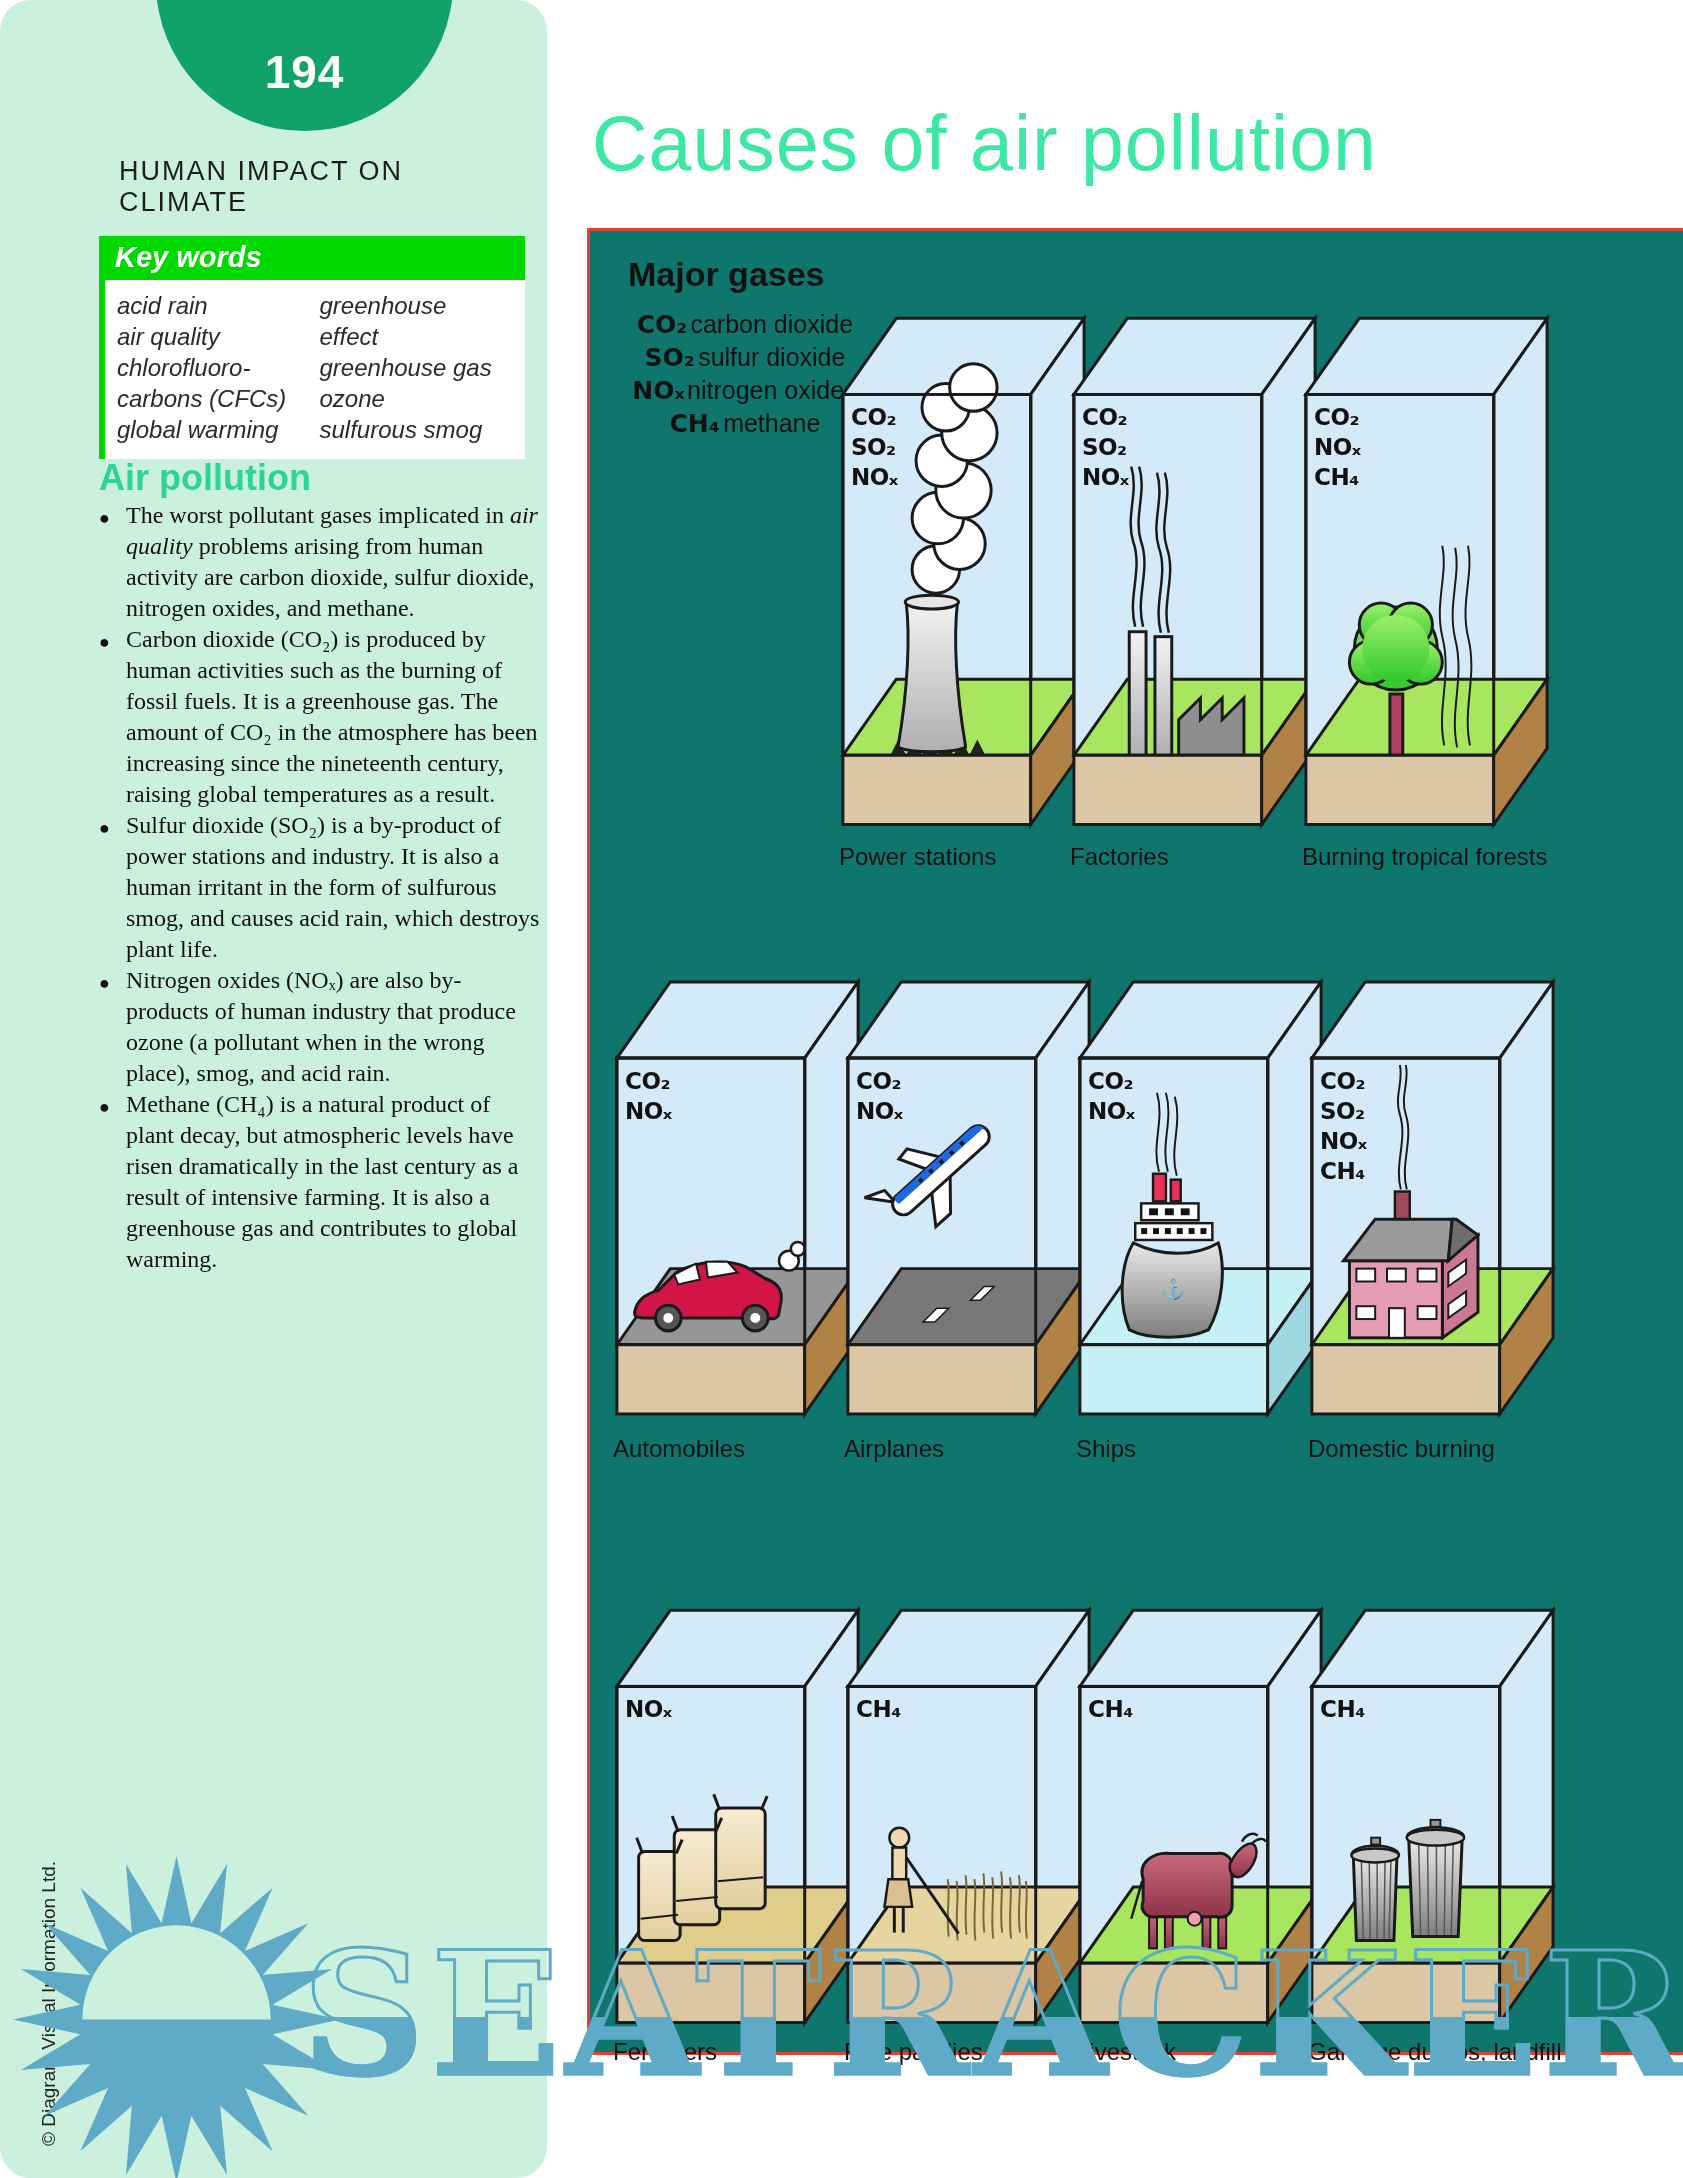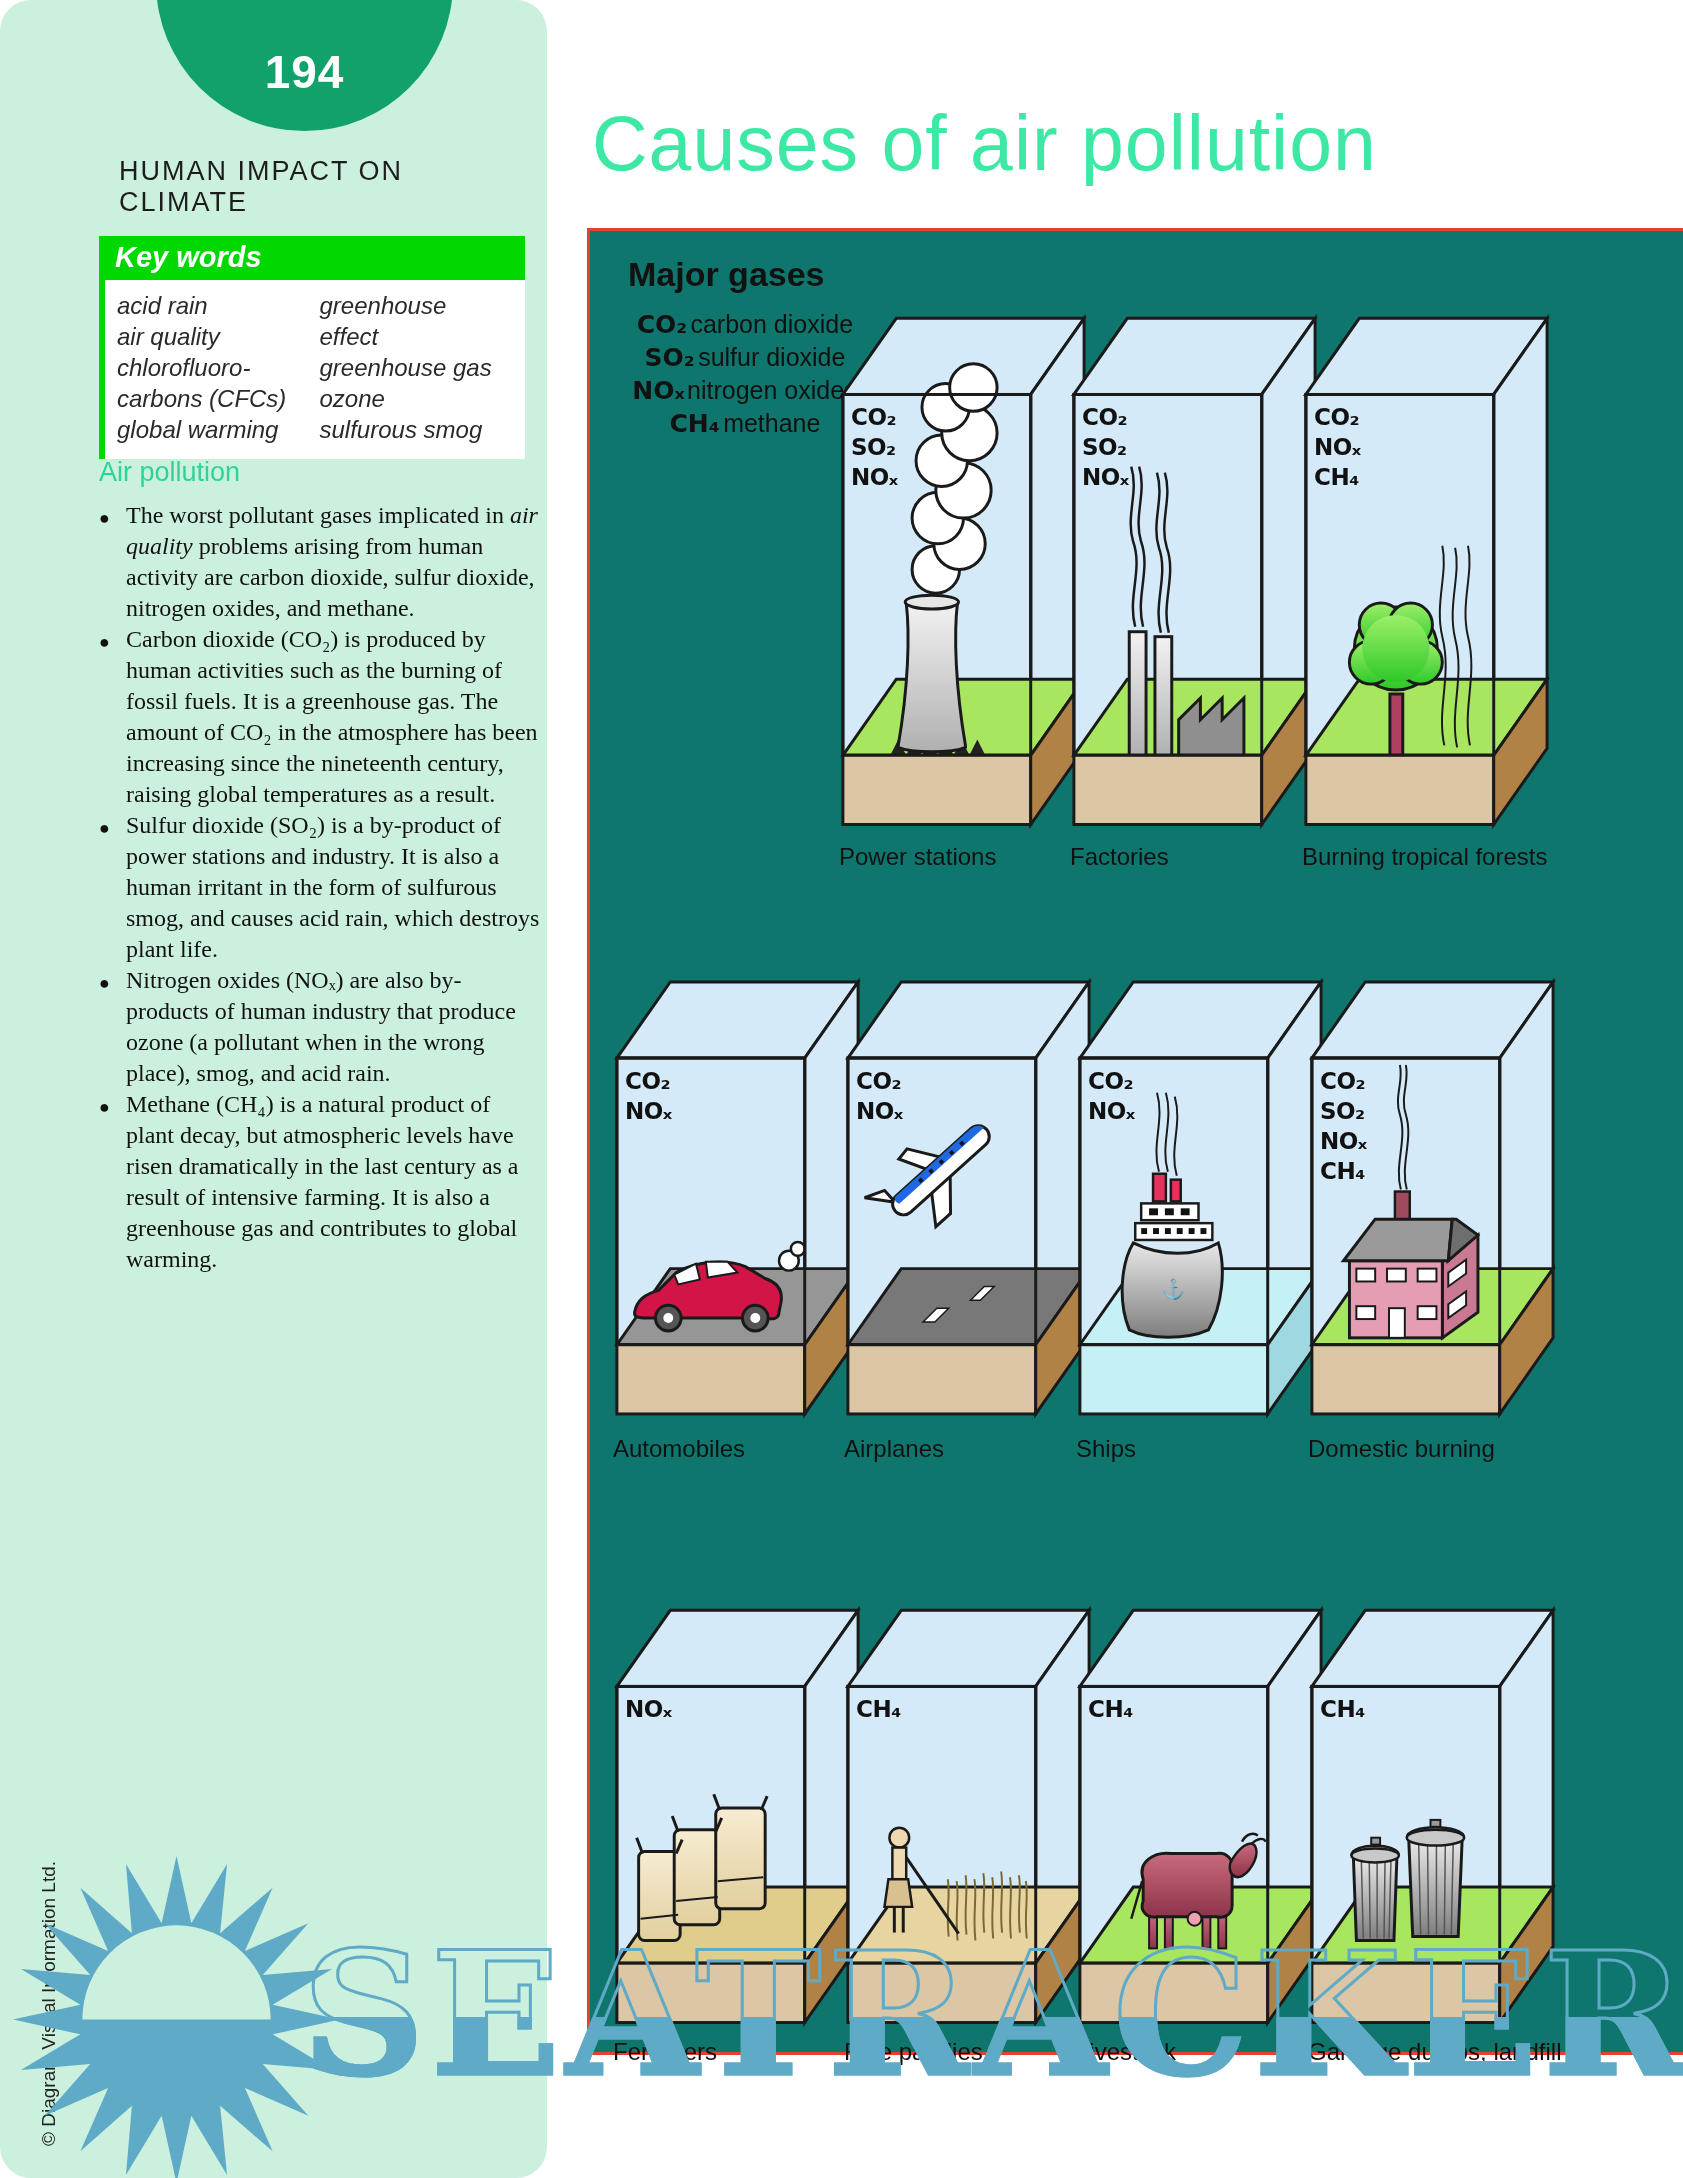--- a/index.html
+++ b/index.html
@@ -25,21 +25,21 @@
   }
   .keywords-body{
     background:#ffffff;border-left:6px solid #00d800;display:flex;
     padding:10px 3px 14px 12px;
   }
   .keywords-col{
     flex:1;font-style:italic;font-size:24px;line-height:31px;color:#2a2a2a;
     white-space:pre-line;
   }
   .air-heading{
-    position:absolute;left:99px;top:457px;color:#2dd496;font-weight:normal;font-size:27px;
+    position:absolute;left:99px;top:457px;color:#2dd496;font-weight:bold;font-size:36px;
   }
   .bullets{
     position:absolute;left:99px;top:500px;width:442px;margin:0;padding:0;list-style:none;
     font-family:"Liberation Serif","DejaVu Serif","DejaVu Sans",serif;
     font-size:24px;line-height:31px;color:#111;
   }
   .bullets li{position:relative;padding-left:27px;}
   .bullets li::before{content:"●";position:absolute;left:0;top:3px;font-size:18px;}
   
   .main-title{

